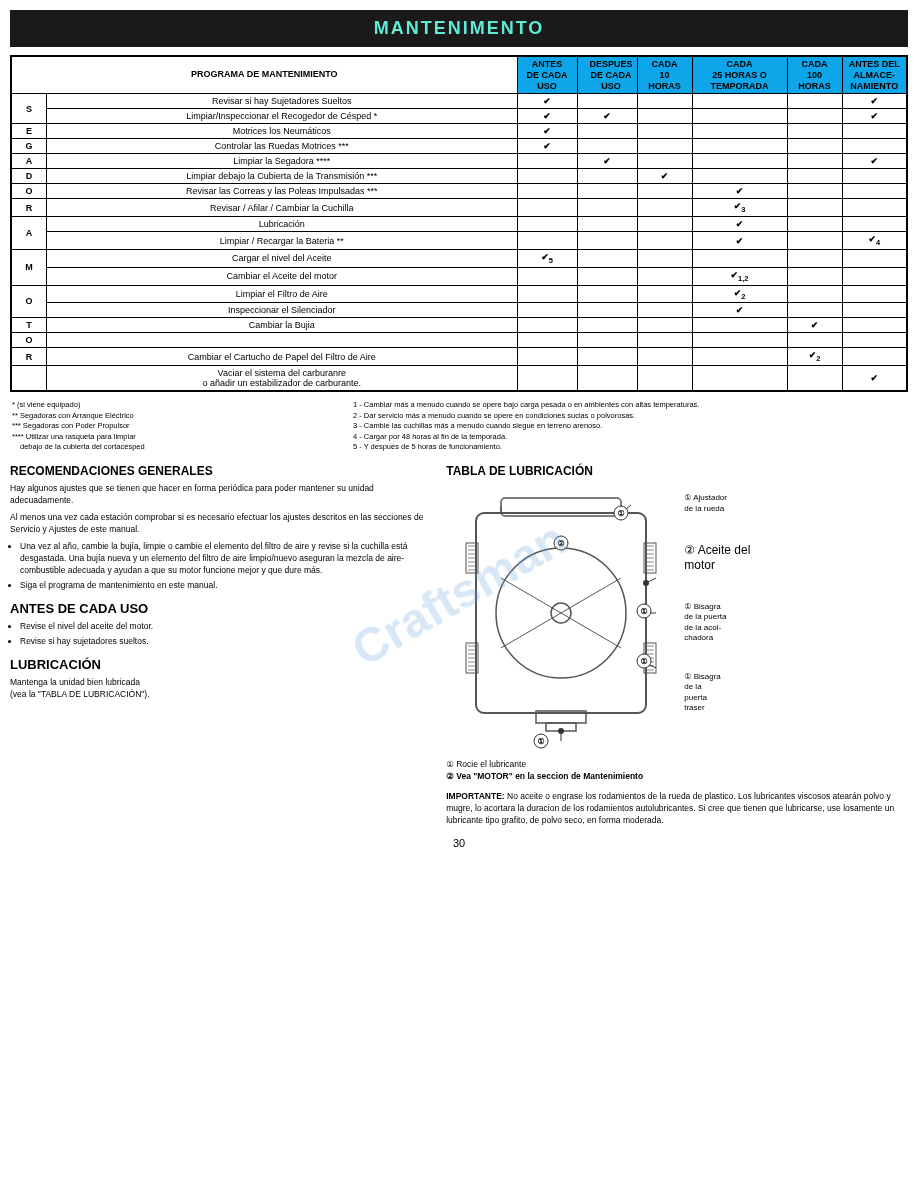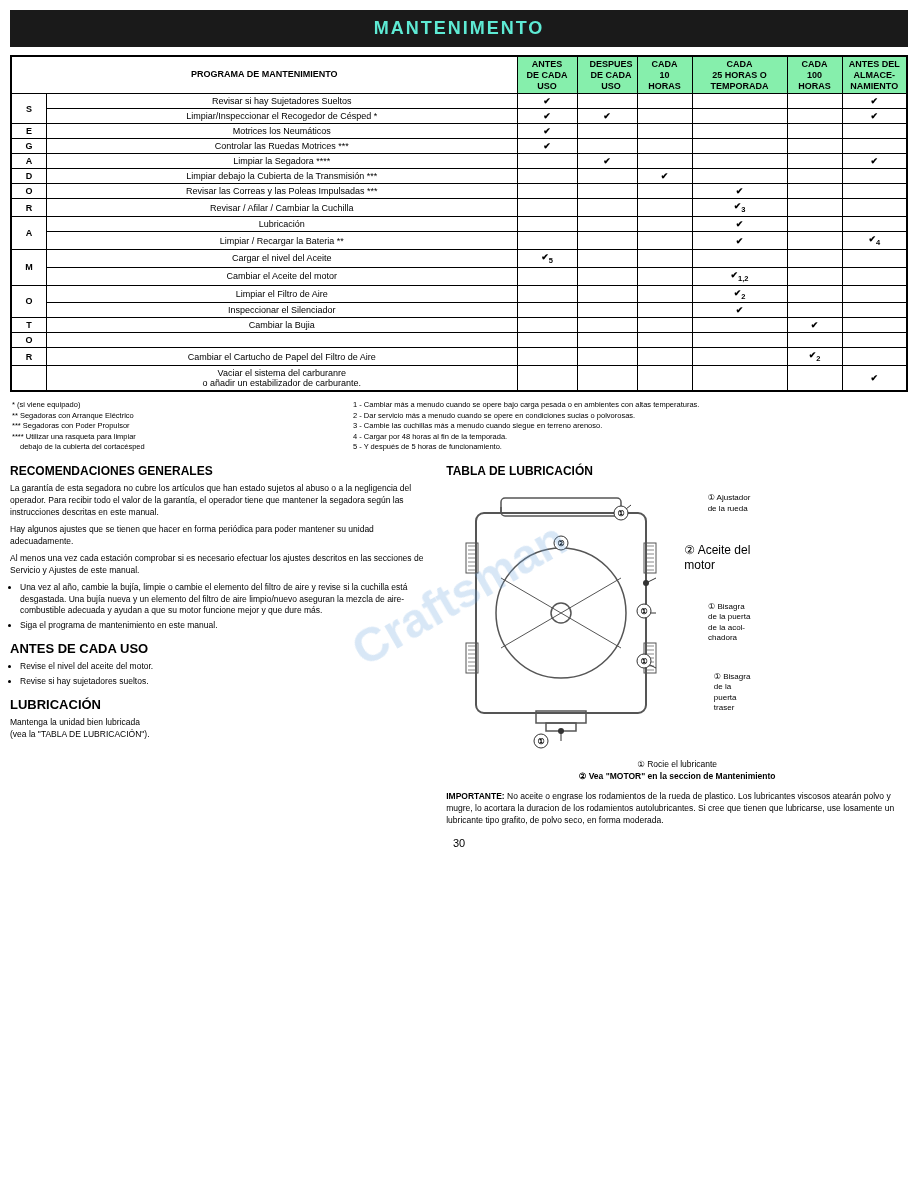--- a/index.html
+++ b/index.html
@@ -37,21 +37,21 @@
     .prog-header {
       background: #fff;
       text-align: left;
       font-size: 14px;
       font-weight: bold;
       padding: 4px 6px;
       line-height: 1.3;
       border: 2px solid #000;
     }
     .col-header {
-      background: #86efac;
+      background: #0ea5e9;
       font-weight: bold;
       font-size: 8.5px;
       line-height: 1.2;
       vertical-align: middle;
       border: 1px solid #000;
       padding: 2px;
     }
     .task-cell {
       text-align: left;
       padding: 2px 4px;
@@ -379,21 +379,20 @@
       </td>
     </tr>
   </tbody>
     </table>
 </div>
 
 <div class="bottom-section">
 
   <div class="left-col">
     <div class="section-title">RECOMENDACIONES GENERALES</div>
-    <p style="margin-bottom:5px;">La garantía de esta segadora no cubre los artículos que han estado sujetos al abuso o a la negligencia del operador. Para recibir todo el valor de la garantía, el operador tiene que mantener la segadora según las instrucciones descritas en este manual.</p>
     <p style="margin-bottom:5px;">Hay algunos ajustes que se tienen que hacer en forma periódica para poder mantener su unidad adecuadamente.</p>
     <p style="margin-bottom:5px;">Al menos una vez cada estación comprobar si es necesario efectuar los ajustes descritos en las secciones de Servicio y Ajustes de este manual.</p>
     <ul class="bullet-list">
       <li>Una vez al año, cambie la bujía, limpie o cambie el elemento del filtro de aire y revise si la cuchilla está desgastada. Una bujía nueva y un elemento del filtro de aire limpio/nuevo aseguran la mezcla de aire-combustible adecuada y ayudan a que su motor funcione mejor y que dure más.</li>
       <li>Siga el programa de mantenimiento en este manual.</li>
     </ul>
     <div class="sub-section-title">ANTES DE CADA USO</div>
     <ul class="bullet-list">
       <li>Revise el nivel del aceite del motor.</li>
       <li>Revise si hay sujetadores sueltos.</li>
@@ -483,29 +482,29 @@
         <circle cx="198" cy="128" r="7" fill="white" stroke="#333" stroke-width="1"></circle>
         <text x="198" y="131" text-anchor="middle" font-size="8" font-weight="bold">①</text>
 
         <circle cx="198" cy="178" r="7" fill="white" stroke="#333" stroke-width="1"></circle>
         <text x="198" y="181" text-anchor="middle" font-size="8" font-weight="bold">①</text>
 
         <circle cx="95" cy="258" r="7" fill="white" stroke="#333" stroke-width="1"></circle>
         <text x="95" y="261" text-anchor="middle" font-size="8" font-weight="bold">①</text>
       </svg>
 
-      <div style="display:flex;flex-direction:column;justify-content:space-between;height:230px;padding-top:10px;align-items:flex-end;">
+      <div style="display:flex;flex-direction:column;justify-content:space-between;height:230px;padding-top:10px;">
         <div style="font-size:8px;line-height:1.3;">① Ajustador<br>de la rueda</div>
         <div style="font-size:12px;line-height:1.3;">② Aceite del<br>motor</div>
         <div style="font-size:8px;line-height:1.3;">① Bisagra<br>de la puerta<br>de la acol-<br>chadora</div>
         <div style="font-size:8px;line-height:1.3;">① Bisagra<br>de la<br>puerta<br>traser</div>
       </div>
     </div>
 
-    <div style="font-size:8.5px;margin-top:6px;text-align:center;">
+    <div style="font-size:8.5px;margin-top:6px;">
       <div>① Rocie el lubricante</div>
       <div style="font-weight:bold;">② Vea "MOTOR" en la seccion de Mantenimiento</div>
     </div>
     <div class="importante">
       <span style="font-weight:bold;">IMPORTANTE:</span> No aceite o engrase los rodamientos de la rueda de plastico. Los lubricantes viscosos atearán polvo y mugre, lo acortara la duracion de los rodamientos autolubricantes. Si cree que tienen que lubricarse, use losamente un lubricante tipo grafito, de polvo seco, en forma moderada.
     </div>
   </div>
 </div>
 
 <div class="page-num">

